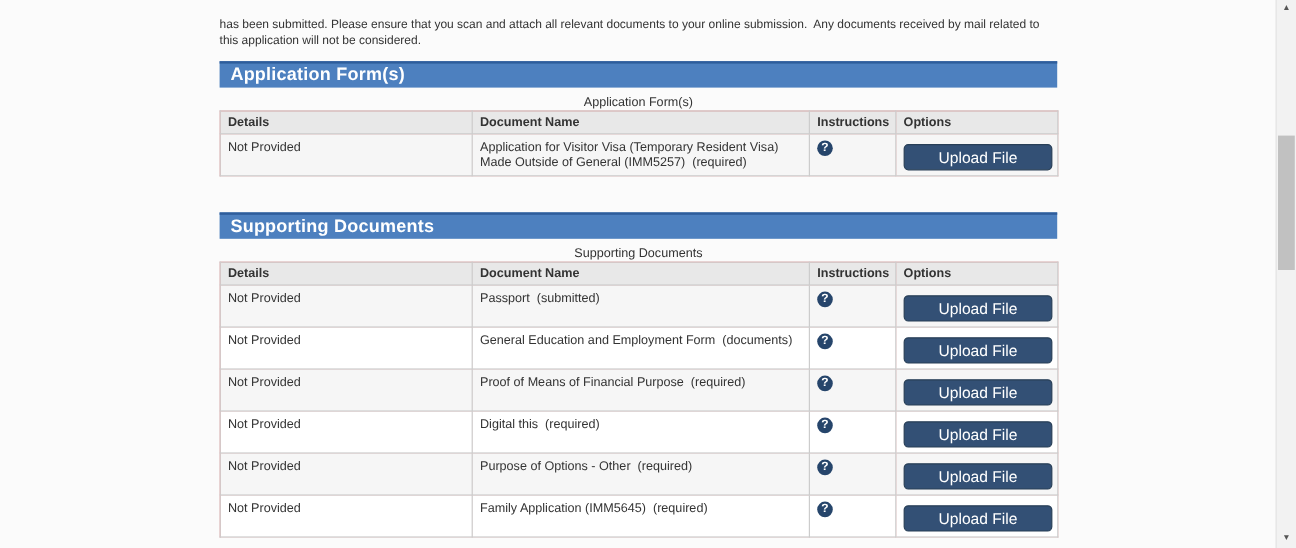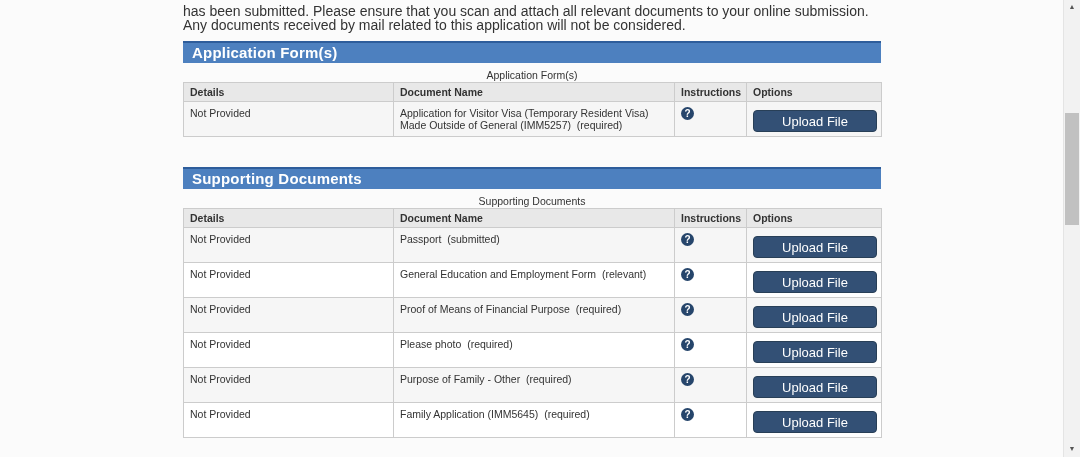--- a/index.html
+++ b/index.html
@@ -20,23 +20,23 @@
     font-family:"Liberation Sans", sans-serif;
     color:var(--txt);
     position:relative;
   }
   .content{
     position:absolute;
     left:183px; top:0;
     width:698px;
   }
   .intro{
-    margin-top:4px;
+    margin-top:14px;
     margin-bottom:9px;
-    font-size:14px;
+    font-size:10px;
     line-height:14px;
     color:#333;
     white-space:pre-wrap;
   }
   .doc-section{margin-bottom:30px;}
   .section-header{
     height:22px;
     background:var(--accent-bg);
     border-top:2px solid var(--accent-border);
     color:#ffffff;
@@ -201,21 +201,21 @@
     <td class="instructions-cell">
       <span class="help-icon">?</span>
     </td>
     <td class="options-cell">
       <button class="upload-btn">Upload File</button>
     </td>
   </tr>
 
   <tr>
     <td class="details-cell">Not Provided</td>
-    <td class="document-name">General Education and Employment Form  (relevant)</td>
+    <td class="document-name">General Education and Employment Form  (documents)</td>
     <td class="instructions-cell">
       <span class="help-icon">?</span>
     </td>
     <td class="options-cell">
       <button class="upload-btn">Upload File</button>
     </td>
   </tr>
 
   <tr>
     <td class="details-cell">Not Provided</td>
@@ -223,32 +223,32 @@
     <td class="instructions-cell">
       <span class="help-icon">?</span>
     </td>
     <td class="options-cell">
       <button class="upload-btn">Upload File</button>
     </td>
   </tr>
 
   <tr>
     <td class="details-cell">Not Provided</td>
-    <td class="document-name">Please photo  (required)</td>
-    <td class="instructions-cell">
-      <span class="help-icon">?</span>
-    </td>
-    <td class="options-cell">
-      <button class="upload-btn">Upload File</button>
-    </td>
-  </tr>
-
-  <tr>
-    <td class="details-cell">Not Provided</td>
-    <td class="document-name">Purpose of Family - Other  (required)</td>
+    <td class="document-name">Digital this  (required)</td>
+    <td class="instructions-cell">
+      <span class="help-icon">?</span>
+    </td>
+    <td class="options-cell">
+      <button class="upload-btn">Upload File</button>
+    </td>
+  </tr>
+
+  <tr>
+    <td class="details-cell">Not Provided</td>
+    <td class="document-name">Purpose of Options - Other  (required)</td>
     <td class="instructions-cell">
       <span class="help-icon">?</span>
     </td>
     <td class="options-cell">
       <button class="upload-btn">Upload File</button>
     </td>
   </tr>
 
   <tr>
     <td class="details-cell">Not Provided</td>

